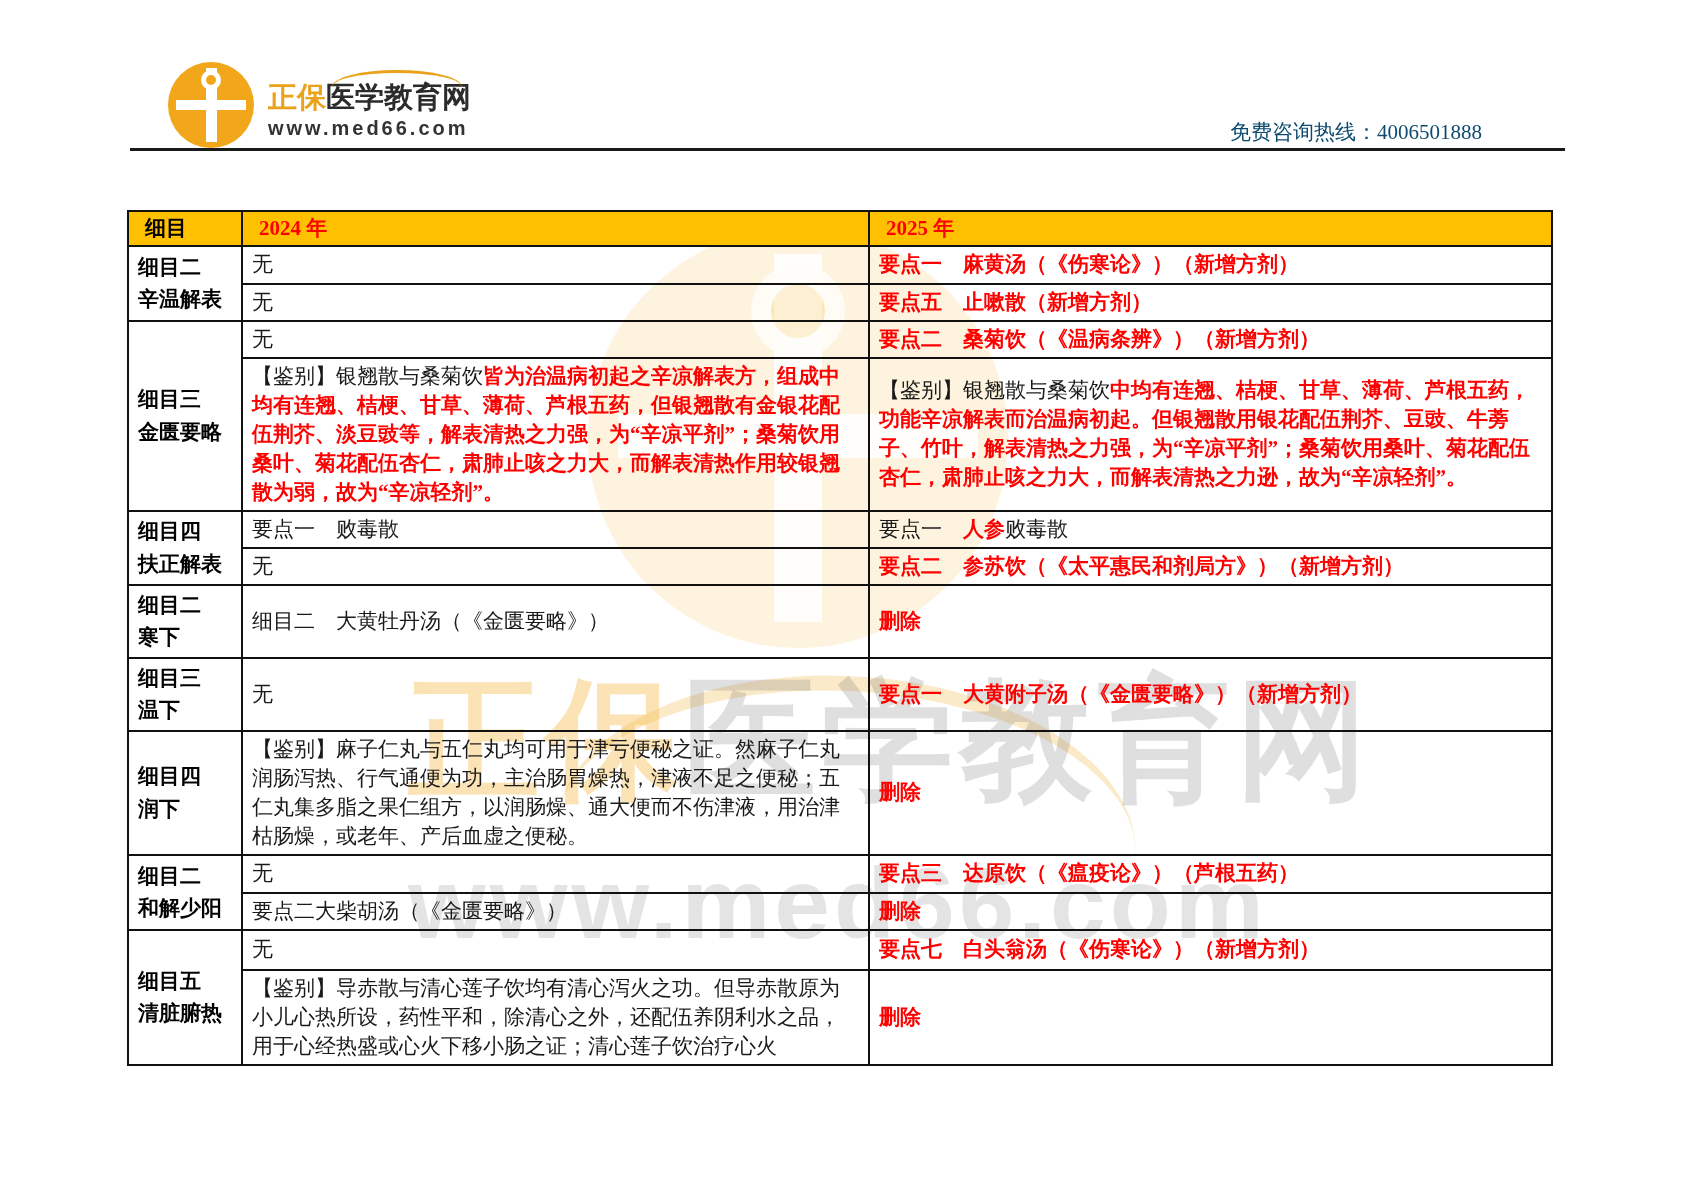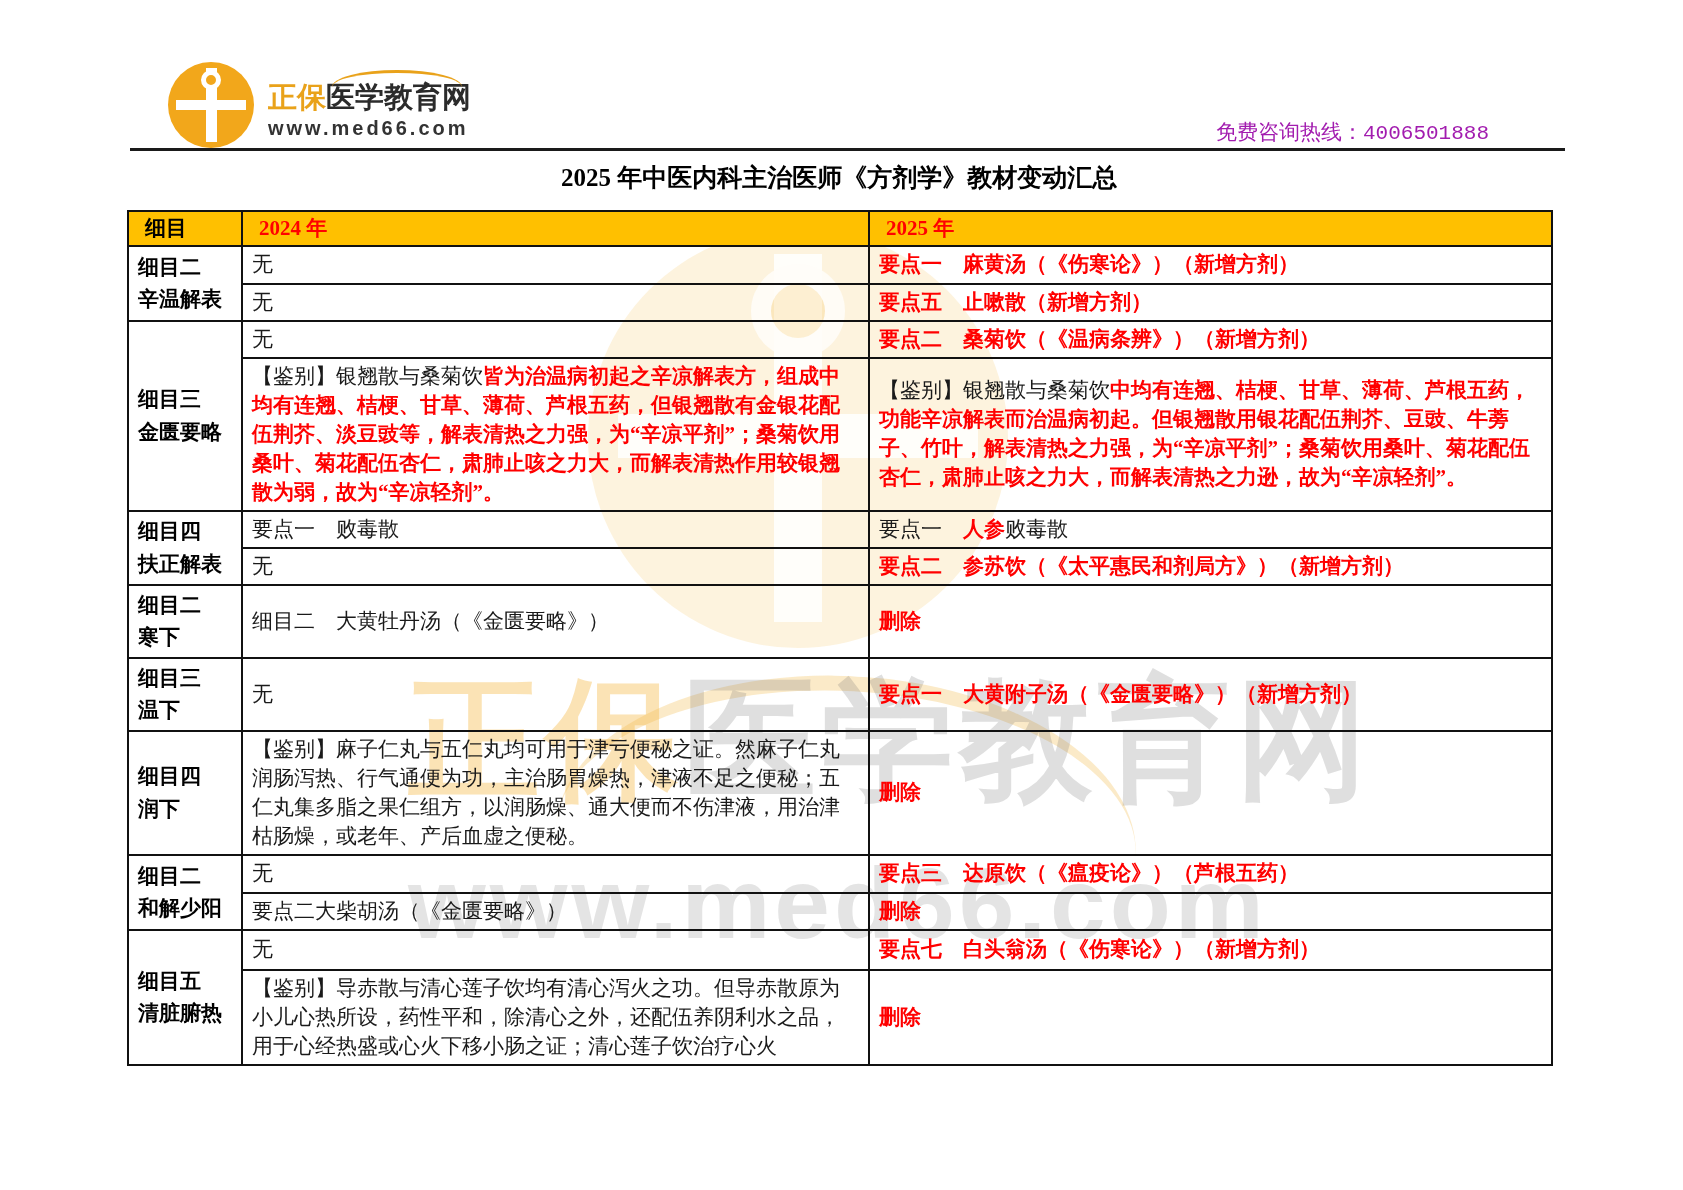--- a/index.html
+++ b/index.html
@@ -16,22 +16,22 @@
   .logo-circle .hbar { position:absolute; left:8px;  top:38px; width:70px; height:10px; background:#fff; }
   .logo-circle .head { position:absolute; left:33px; top:8px;  width:20px; height:20px; border-radius:50%;
                        background:#F2A71B; border:5px solid #fff; }
   .logo-text { margin-left:14px; padding-top:20px; font-family:"Liberation Sans","DejaVu Sans",sans-serif; }
   .logo-line1 { position:relative; font-size:29px; font-weight:bold; line-height:30px; white-space:nowrap; }
   .logo-line1 .gold { color:#E9A21A; }
   .logo-line1 .dark { color:#2B2B2B; }
   .logo-arc { position:absolute; left:64px; top:-12px; width:130px; height:34px;
               border-top:3px solid #E9A21A; border-radius:50%; }
   .logo-line2 { font-size:20px; font-weight:bold; color:#333; letter-spacing:3px; margin-top:5px; }
-  .hotline { position:absolute; right:194px; top:118px; font-size:21px; color:#a21caf;
-             font-family:Liberation Mono, monospace; }
+  .hotline { position:absolute; right:201px; top:118px; font-size:21px; color:#0c4a6e;
+             font-family:Liberation Serif, serif; }
   .header-rule { position:absolute; left:130px; top:148px; width:1435px; height:0;
                  border-top:3px solid #1a1a1a; }
 
   
   .doc-title { position:absolute; left:127px; top:161px; width:1424px; text-align:center;
                font-size:25px; font-weight:bold; color:#000; z-index:3; }
 
   
   .wm { position:absolute; z-index:1; pointer-events:none; }
   .wm-circle { left:588px; top:228px; width:420px; height:420px; border-radius:50%;
@@ -94,21 +94,20 @@
           <span class="gold">正保</span><span class="dark">医学教育网</span>
           <div class="logo-arc"></div>
         </div>
         <div class="logo-line2">www.med66.com</div>
       </div>
     </div>
     <div class="hotline">免费咨询热线：4006501888</div>
     <div class="header-rule"></div>
   </div>
 
-  <div class="doc-title">2025 年中医内科主治医师《方剂学》教材变动汇总</div>
 
   <div class="tbl-wrap">
     <table class="changes">
       <colgroup>
           <col class="c-label">
           <col class="c-2024">
           <col class="c-2025">
         </colgroup>
       <thead>
         <tr>

